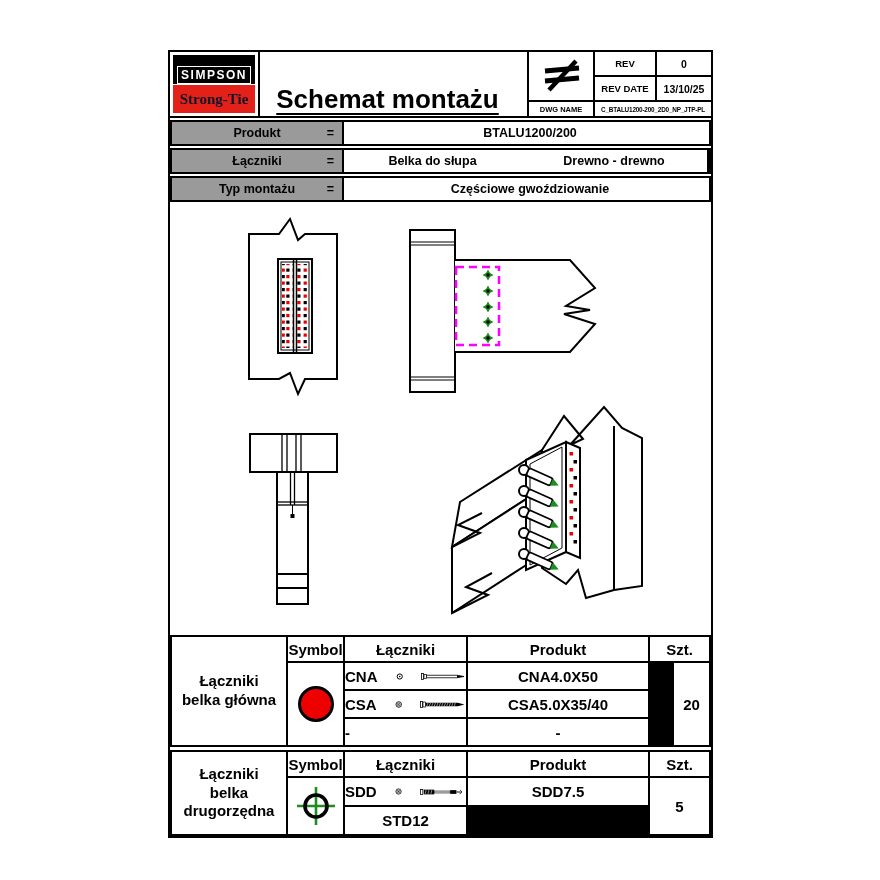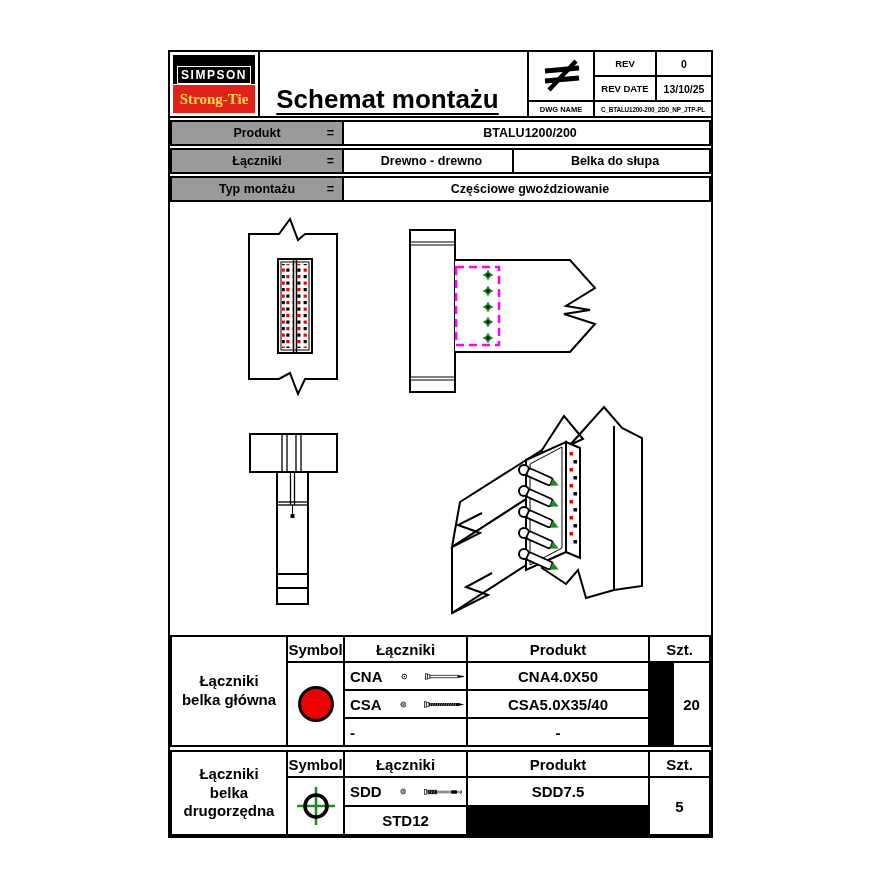--- a/index.html
+++ b/index.html
@@ -5,21 +5,21 @@
   html,body{margin:0;padding:0;}
   body{width:880px;height:880px;background:#fff;position:relative;
        font-family:"Liberation Sans",sans-serif;color:#000;}
   .sheet{position:absolute;left:168px;top:50px;width:545px;border:2px solid #000;box-sizing:border-box;background:#fff;}
 
   
   .hdr{display:grid;grid-template-columns:90px 1fr 196px;height:64px;border-bottom:2px solid #000;}
   .logo-cell{border-right:2px solid #000;padding:3px 3px;display:flex;flex-direction:column;gap:1px;}
   .logo-black{flex:1;background:#000;display:flex;align-items:center;justify-content:center;}
   .logo-black span{border:1.5px solid #fff;color:#fff;font-weight:bold;font-size:12px;letter-spacing:1.5px;padding:1px 3px;margin-top:11px;}
-  .logo-red{flex:1;background:#e32119;color:#fde047;display:flex;align-items:center;justify-content:center;
+  .logo-red{flex:1;background:#e32119;color:#0f172a;display:flex;align-items:center;justify-content:center;
             font-family:"Liberation Serif",serif;font-weight:bold;font-size:15px;}
   .title-cell{display:flex;align-items:center;justify-content:center;font-weight:bold;font-size:26px;
               text-decoration:underline;text-decoration-thickness:2px;text-underline-offset:5px;margin-top:31px;}
   .rev{display:grid;grid-template-columns:64px 60px 1fr;grid-template-rows:23px 23px 1fr;background:#000;gap:2px;border-left:2px solid #000;margin-left:12px;}
   .rev>div{background:#fff;display:flex;align-items:center;justify-content:center;font-weight:bold;}
   .proj-cell{grid-row:1/3;}
   .r-lab{font-size:9.5px;}
   .r-val{font-size:10.5px;}
   .dwg-lab{font-size:7.5px;}
   .dwg-val{grid-column:2/4;font-size:6.4px;letter-spacing:-0.2px;}
@@ -40,21 +40,21 @@
   .ftable{display:grid;grid-template-columns:114px 55px 121px 180px 1fr;background:#000;gap:2px;padding:2px;box-sizing:border-box;}
   .ftable>div{background:#fff;display:flex;align-items:center;justify-content:center;font-weight:bold;font-size:15px;}
   .ft1{grid-template-rows:24px 26px 26px 26px;margin-top:2px;}
   .ft2{grid-template-rows:24px 27px 27px;margin-top:3px;}
   .f-biglab{grid-column:1;grid-row:1/-1;background:#9a9a9a;text-align:center;line-height:1.25;white-space:pre-line;}
   .f-head{background:#9a9a9a;}
   .f-sym1{grid-column:2;grid-row:2/5;}
   .f-sym2{grid-column:2;grid-row:2/4;}
   .f-qty1{grid-column:5;grid-row:2/5;font-size:13px;margin-left:24px;}
   .f-qty2{grid-column:5;grid-row:2/4;font-size:13px;}
-  .f-code{justify-content:flex-start !important;padding-left:5px;gap:18px;font-size:13px;}
+  .f-code{justify-content:flex-start !important;gap:18px;font-size:13px;}
   .red-dot{width:30px;height:30px;border-radius:50%;background:#ee0000;border:3px solid #000;}
   svg{display:block;}
 </style>
 </head>
 <body>
 
 <div class="sheet">
 
   <div class="hdr">
     <div class="logo-cell">
@@ -87,22 +87,22 @@
           <span>Produkt</span>
           <span class="eq">=</span>
         </div>
       <div class="p-val">BTALU1200/200</div>
     </div>
     <div class="p-row split">
       <div class="p-lab">
           <span>Łączniki</span>
           <span class="eq">=</span>
         </div>
+      <div class="p-val">Belka do słupa</div>
       <div class="p-val mid">Drewno - drewno</div>
-      <div class="p-val">Belka do słupa</div>
     </div>
     <div class="p-row">
       <div class="p-lab">
           <span>Typ montażu</span>
           <span class="eq">=</span>
         </div>
       <div class="p-val">Częściowe gwoździowanie</div>
     </div>
   </div>
 

